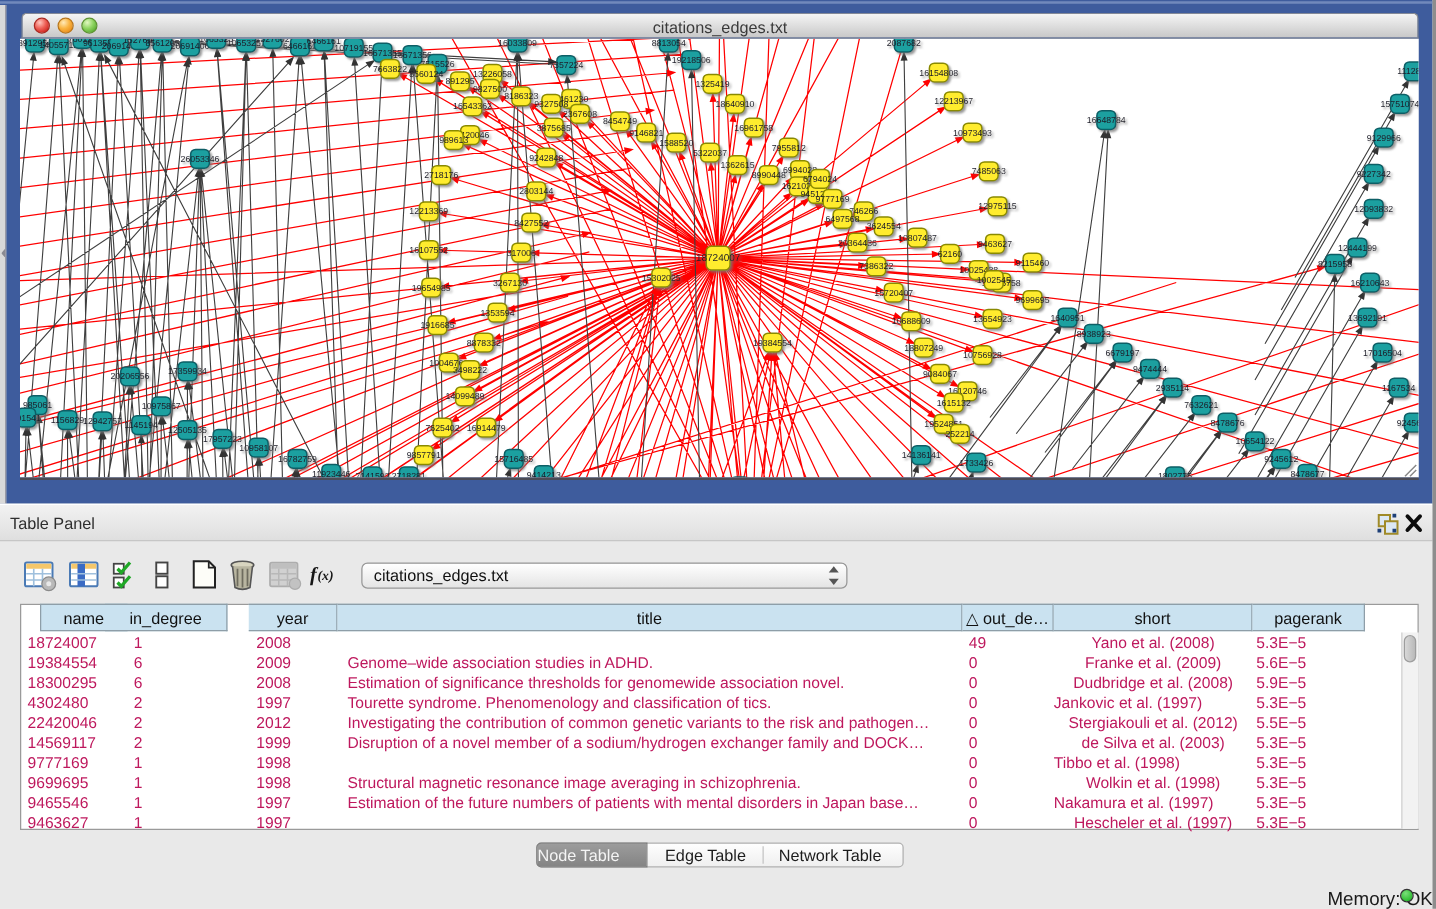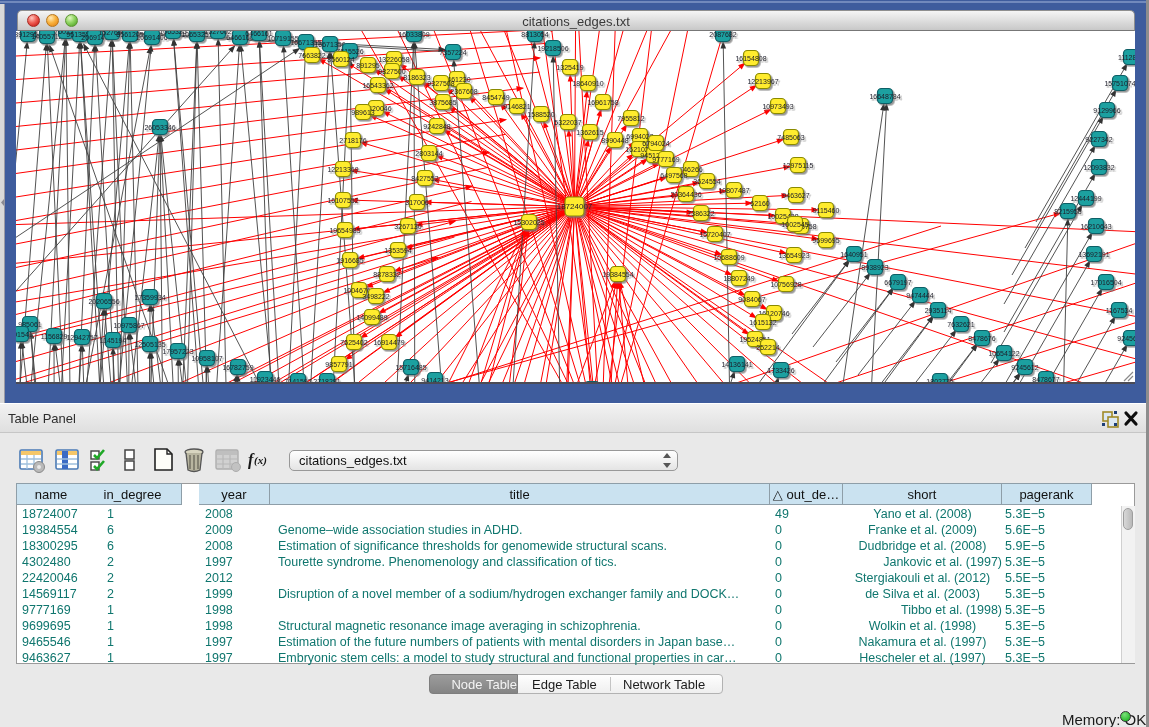--- a/index.html
+++ b/index.html
@@ -16,28 +16,28 @@
 #tlo{left:46px;background:radial-gradient(circle at 35% 28%,#ffeab8,#f9b33f 45%,#ec9422 75%);border:1px solid #b8761c}
 #tlg{left:65px;background:radial-gradient(circle at 35% 28%,#e1f7c0,#8ed460 45%,#65b33a 75%);border:1px solid #5d9332}
 #canvas{left:16px;top:31px;width:1119px;height:351px;background:#fff;overflow:hidden}
 #canvshadow{left:16px;top:382px;width:1119px;height:2px;background:#4b4b55}
 #panel{left:0;top:403px;width:1146px;height:324px;background:#e9e9e9}
 #phead{left:0;top:403px;width:1146px;height:30px;background:linear-gradient(#f2f2f2,#dfdfdf);border-top:1px solid #fff;border-bottom:1px solid #c6c6c6}
 #ptitle{left:8px;top:411px;font-size:13px;color:#2e2e2e}
 #tablewrap{left:16px;top:483px;width:1119px;height:181px;background:#fff;border:1px solid #9a9a9a}
 .hcell{position:absolute;top:483px;height:22px;background:#cae2f0;border:1px solid #8e9ea8;border-left:none;
  font-size:13px;color:#111;text-align:center;line-height:21px}
-.trow{position:absolute;left:16px;width:1100px;height:16px;font-size:12.5px;color:#0f766e;white-space:nowrap}
+.trow{position:absolute;left:16px;width:1100px;height:16px;font-size:12.5px;color:#be185d;white-space:nowrap}
 .trow span{position:absolute;top:0}
 #vscroll{left:1121px;top:506px;width:14px;height:157px;background:#f2f2f2;border-left:1px solid #d0d0d0}
 #vthumb{left:1123px;top:508px;width:10px;height:22px;background:linear-gradient(90deg,#d8d8d8,#b9b9b9);border:1px solid #9d9d9d;border-radius:5px}
 #tabs{left:429px;top:674px;width:294px;height:20px;border:1px solid #b2b2b2;border-radius:4px;
  background:linear-gradient(#fefefe,#efefef);font-size:13px;color:#1c1c1c}
 #tabsel{left:429px;top:674px;width:89px;height:20px;border-radius:4px 0 0 4px;background:linear-gradient(#9c9c9c,#848484);
- border:1px solid #7e7e7e;color:#f4f4f4;text-align:right;line-height:19px;font-size:13px}
+ border:1px solid #7e7e7e;color:#f4f4f4;text-align:left;line-height:19px;font-size:13px}
 .tabtxt{top:677px;font-size:13px;color:#1c1c1c}
 #memtxt{left:1062px;top:711px;font-size:15px;color:#1a1a1a}
 #memdot{left:1120px;top:711px;width:11px;height:11px;border-radius:50%;background:radial-gradient(circle at 40% 30%,#7ae07a,#2fbd33 70%);border:1px solid #333}
 </style></head>
 <body>
 <div id="bluebg" class="abs"></div>
 <div id="topline" class="abs"></div>
 <div id="leftstrip" class="abs"></div>
 <div class="abs" style="left:1px;top:199px;width:3px;height:7px;background:#8a8a92;clip-path:polygon(100% 0,0 50%,100% 100%)"></div>
 <div id="titlebar" class="abs"></div>
@@ -905,21 +905,21 @@
 </svg>
 
 <div class="abs" style="left:289px;top:450px;width:389px;height:21px;border:1px solid #989898;border-radius:5px;background:linear-gradient(#fff,#e4e4e4)"></div>
 <div class="abs" style="left:299px;top:453px;font-size:13px;color:#101010">citations_edges.txt</div>
 <svg class="abs" style="left:660px;top:452px" width="14" height="17">
  <path d="M7 1 L11 6 L3 6 Z" fill="#555"></path>
     <path d="M7 16 L11 11 L3 11 Z" fill="#555"></path>
 </svg>
 
 <div id="tablewrap" class="abs"></div>
-<div class="hcell" style="left:16px;width:70px;border-left:1px solid #8e9ea8">name</div>
+<div class="hcell" style="left:32px;width:70px;border-left:1px solid #8e9ea8">name</div>
 <div class="hcell" style="left:84px;width:98px">in_degree</div>
 <div class="hcell" style="left:199px;width:71px">year</div>
 <div class="hcell" style="left:270px;width:500px">title</div>
 <div class="hcell" style="left:770px;width:73px">△ out_de…</div>
 <div class="hcell" style="left:843px;width:159px">short</div>
 <div class="hcell" style="left:1002px;width:90px">pagerank</div>
 <div class="trow" style="top:507px">
 <span style="left:6px">18724007</span>
     <span style="left:91px">1</span>
     <span style="left:189px">2008</span>
@@ -933,82 +933,82 @@
     <span style="left:189px">2009</span>
 <span style="left:262px">Genome–wide association studies in ADHD.</span>
     <span style="left:759px">0</span>
 <span style="left:827px;width:159px;text-align:center">Franke et al. (2009)</span>
     <span style="left:989px">5.6E−5</span>
   </div>
 <div class="trow" style="top:539px">
 <span style="left:6px">18300295</span>
     <span style="left:91px">6</span>
     <span style="left:189px">2008</span>
-<span style="left:262px">Estimation of significance thresholds for genomewide structural scans.</span>
+<span style="left:262px">Estimation of significance thresholds for genomewide association novel.</span>
     <span style="left:759px">0</span>
 <span style="left:827px;width:159px;text-align:center">Dudbridge et al. (2008)</span>
     <span style="left:989px">5.9E−5</span>
   </div>
 <div class="trow" style="top:555px">
 <span style="left:6px">4302480</span>
     <span style="left:91px">2</span>
     <span style="left:189px">1997</span>
 <span style="left:262px">Tourette syndrome. Phenomenology and classification of tics.</span>
     <span style="left:759px">0</span>
-<span style="left:827px;width:159px;text-align:right">Jankovic et al. (1997)</span>
+<span style="left:827px;width:159px;text-align:left">Jankovic et al. (1997)</span>
     <span style="left:989px">5.3E−5</span>
   </div>
 <div class="trow" style="top:571px">
 <span style="left:6px">22420046</span>
     <span style="left:91px">2</span>
     <span style="left:189px">2012</span>
+<span style="left:262px">Investigating the contribution of common genetic variants to the risk and pathogen…</span>
     <span style="left:759px">0</span>
 <span style="left:827px;width:159px;text-align:center">Stergiakouli et al. (2012)</span>
     <span style="left:989px">5.5E−5</span>
   </div>
 <div class="trow" style="top:587px">
 <span style="left:6px">14569117</span>
     <span style="left:91px">2</span>
     <span style="left:189px">1999</span>
 <span style="left:262px">Disruption of a novel member of a sodium/hydrogen exchanger family and DOCK…</span>
     <span style="left:759px">0</span>
 <span style="left:827px;width:159px;text-align:center">de Silva et al. (2003)</span>
     <span style="left:989px">5.3E−5</span>
   </div>
 <div class="trow" style="top:603px">
 <span style="left:6px">9777169</span>
     <span style="left:91px">1</span>
     <span style="left:189px">1998</span>
     <span style="left:759px">0</span>
-<span style="left:827px;width:159px;text-align:right">Tibbo et al. (1998)</span>
+<span style="left:827px;width:159px;text-align:left">Tibbo et al. (1998)</span>
     <span style="left:989px">5.3E−5</span>
   </div>
 <div class="trow" style="top:619px">
 <span style="left:6px">9699695</span>
     <span style="left:91px">1</span>
     <span style="left:189px">1998</span>
 <span style="left:262px">Structural magnetic resonance image averaging in schizophrenia.</span>
     <span style="left:759px">0</span>
 <span style="left:827px;width:159px;text-align:center">Wolkin et al. (1998)</span>
     <span style="left:989px">5.3E−5</span>
   </div>
 <div class="trow" style="top:635px">
 <span style="left:6px">9465546</span>
     <span style="left:91px">1</span>
     <span style="left:189px">1997</span>
 <span style="left:262px">Estimation of the future numbers of patients with mental disorders in Japan base…</span>
     <span style="left:759px">0</span>
-<span style="left:827px;width:159px;text-align:center">Nakamura et al. (1997)</span>
+<span style="left:827px;width:159px;text-align:left">Nakamura et al. (1997)</span>
     <span style="left:989px">5.3E−5</span>
   </div>
 <div class="trow" style="top:651px">
 <span style="left:6px">9463627</span>
     <span style="left:91px">1</span>
     <span style="left:189px">1997</span>
-<span style="left:262px">Embryonic stem cells: a model to study structural and functional properties in car…</span>
     <span style="left:759px">0</span>
 <span style="left:827px;width:159px;text-align:center">Hescheler et al. (1997)</span>
     <span style="left:989px">5.3E−5</span>
   </div>
 <div id="vscroll" class="abs"></div>
 <div id="vthumb" class="abs"></div>
 <div id="tabs" class="abs"></div>
 <div id="tabsel" class="abs">Node Table</div>
 <div class="abs tabtxt" style="left:532px">Edge Table</div>
 <div class="abs" style="left:610px;top:677px;width:1px;height:14px;background:#c4c4c4"></div>

